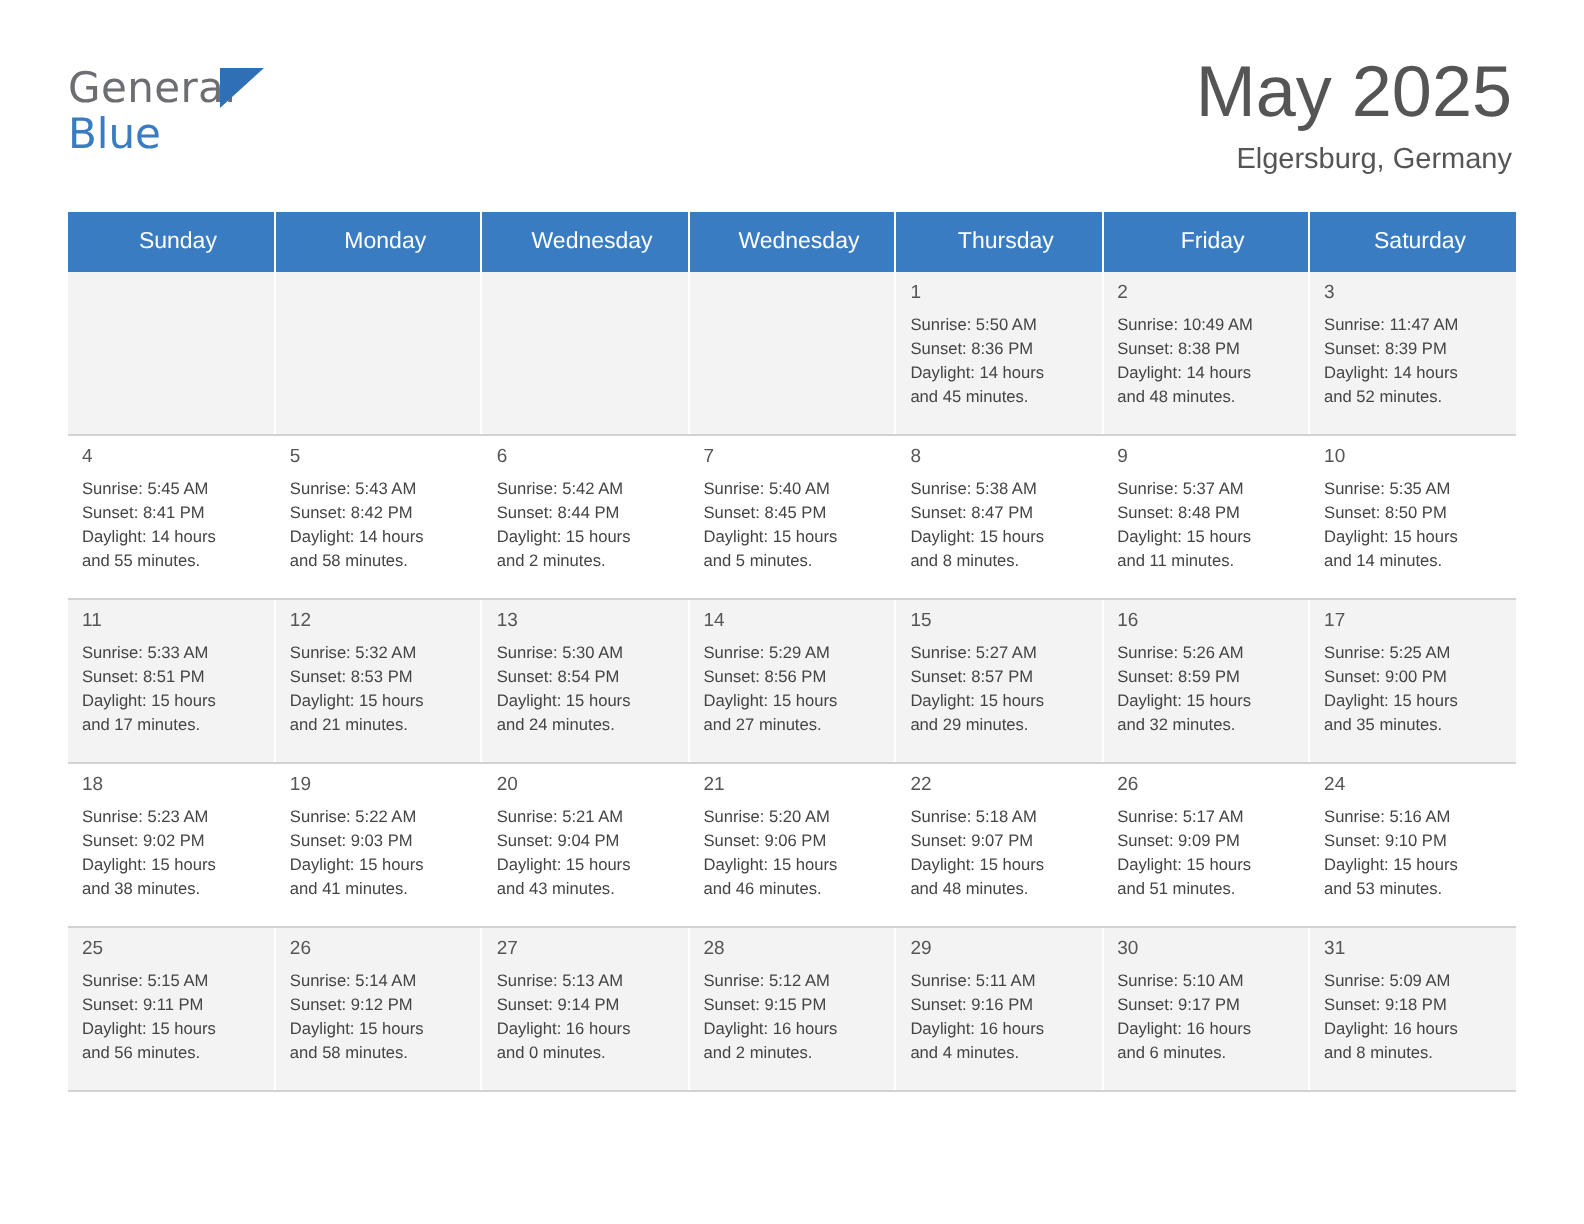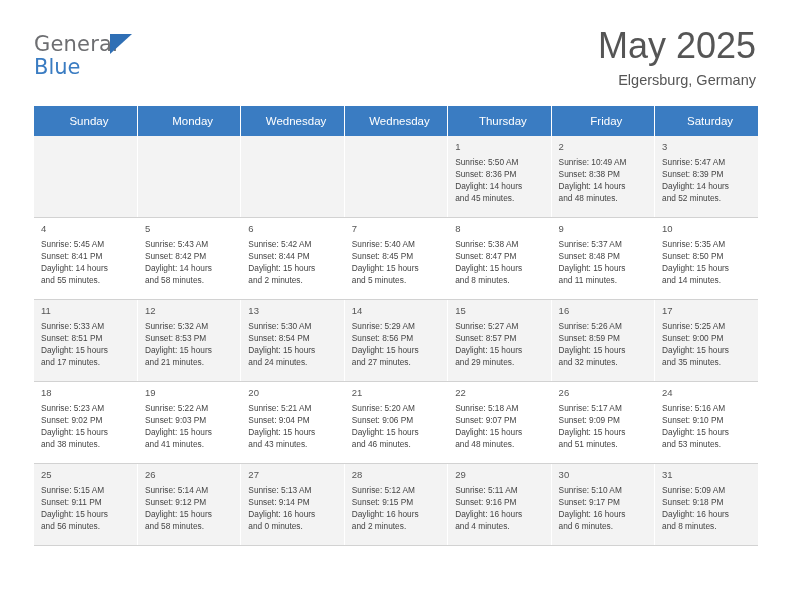--- a/index.html
+++ b/index.html
@@ -157,21 +157,21 @@
           </td>
           <td>
             <span class="daynum">2</span>
             <span class="line">Sunrise: 10:49 AM</span>
             <span class="line">Sunset: 8:38 PM</span>
             <span class="line">Daylight: 14 hours</span>
             <span class="line">and 48 minutes.</span>
           </td>
           <td>
             <span class="daynum">3</span>
-            <span class="line">Sunrise: 5:47 AM</span>
+            <span class="line">Sunrise: 11:47 AM</span>
             <span class="line">Sunset: 8:39 PM</span>
             <span class="line">Daylight: 14 hours</span>
             <span class="line">and 52 minutes.</span>
           </td>
         </tr>
         <tr class="plain">
           <td>
             <span class="daynum">4</span>
             <span class="line">Sunrise: 5:45 AM</span>
             <span class="line">Sunset: 8:41 PM</span>

